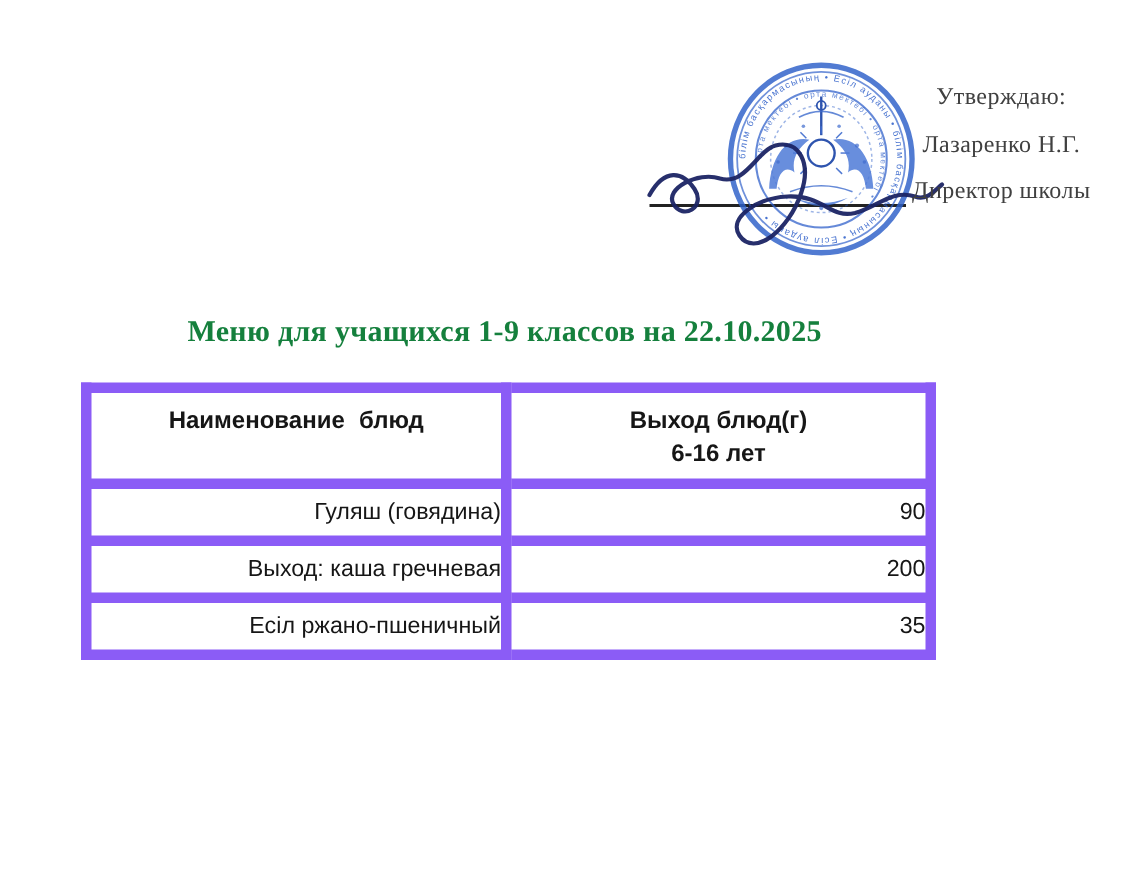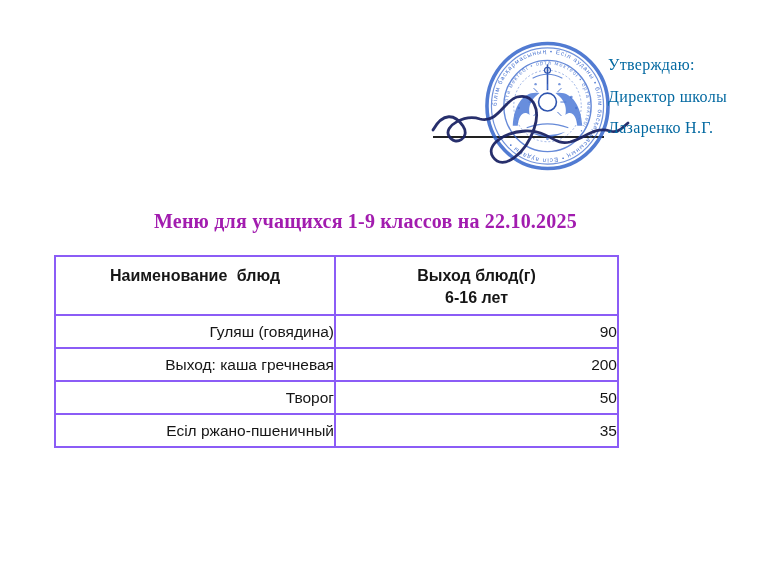--- a/index.html
+++ b/index.html
@@ -8,25 +8,25 @@
     width:760px;height:580px;
     background:#ffffff;
     overflow:hidden;
     font-family:"Liberation Sans",sans-serif;
   }
 
   
   .approval{
     position:absolute;
     top:49px;right:33px;
-    text-align:left;
+    text-align:center;
     font-family:"Liberation Serif",serif;
     font-size:16px;
     line-height:31.5px;
-    color:#0369a1;
+    color:#404040;
     letter-spacing:0.3px;
   }
 
   
   .sig-line{
     position:absolute;
     left:433px;top:136px;
     width:171px;height:2px;
     background:#222222;
   }
@@ -42,40 +42,39 @@
     width:212px;height:96px;
   }
 
   
   .doc-title{
     position:absolute;
     left:125px;top:210px;
     font-family:"Liberation Serif",serif;
     font-size:20px;
     font-weight:bold;
-    color:#a21caf;
+    color:#15803d;
     letter-spacing:0.2px;
     white-space:nowrap;
-    margin-left:29px;
   }
 
   
   table.menu{
     position:absolute;
     left:54px;top:255px;
     width:563px;
     border-collapse:collapse;
     table-layout:fixed;
     font-family:"Liberation Sans",sans-serif;
     color:#161616;
   }
   table.menu col.c1{width:280px;}
   table.menu col.c2{width:283px;}
   table.menu th, table.menu td{
-    border:2px solid #8b5cf6;
+    border:7px solid #8b5cf6;
     text-align:center;
     padding:0;
   }
   table.menu th{
     height:49px;
     vertical-align:top;
     padding-top:8px;
     font-size:16px;
     font-weight:bold;
     line-height:22px;
@@ -157,22 +156,22 @@
     <svg width="212" height="96" viewBox="0 0 212 96">
       <path d="M8,46 C18,28 30,30 38,42 C46,54 30,63 24,52 C18,42 40,30 55,35
                C72,40 80,16 92,13 C108,9 116,25 109,45 C101,69 78,88 68,73
                C60,61 80,48 100,47 C125,46 128,62 145,58 C160,54 170,42 185,47
                C193,50 198,43 203,39" fill="none" stroke="#1b2464" stroke-width="2.8" stroke-linecap="round" stroke-linejoin="round" opacity="0.95"></path>
     </svg>
   </div>
 
   <div class="approval">
     <div>Утверждаю:</div>
+    <div>Лазаренко Н.Г.</div>
     <div>Директор школы</div>
-    <div>Лазаренко Н.Г.</div>
   </div>
 
   <div class="doc-title">Меню для учащихся 1-9 классов на 22.10.2025</div>
 
   <table class="menu">
     <colgroup>
         <col class="c1">
         <col class="c2">
       </colgroup>
     <thead>
@@ -187,23 +186,19 @@
     <tbody>
       <tr>
         <td>Гуляш (говядина)</td>
         <td>90</td>
       </tr>
       <tr>
         <td>Выход: каша гречневая</td>
         <td>200</td>
       </tr>
       <tr>
-        <td>Творог</td>
-        <td>50</td>
-      </tr>
-      <tr>
         <td>Есіл ржано-пшеничный</td>
         <td>35</td>
       </tr>
     </tbody>
   </table>
 
 </div>
 
 </body></html>

